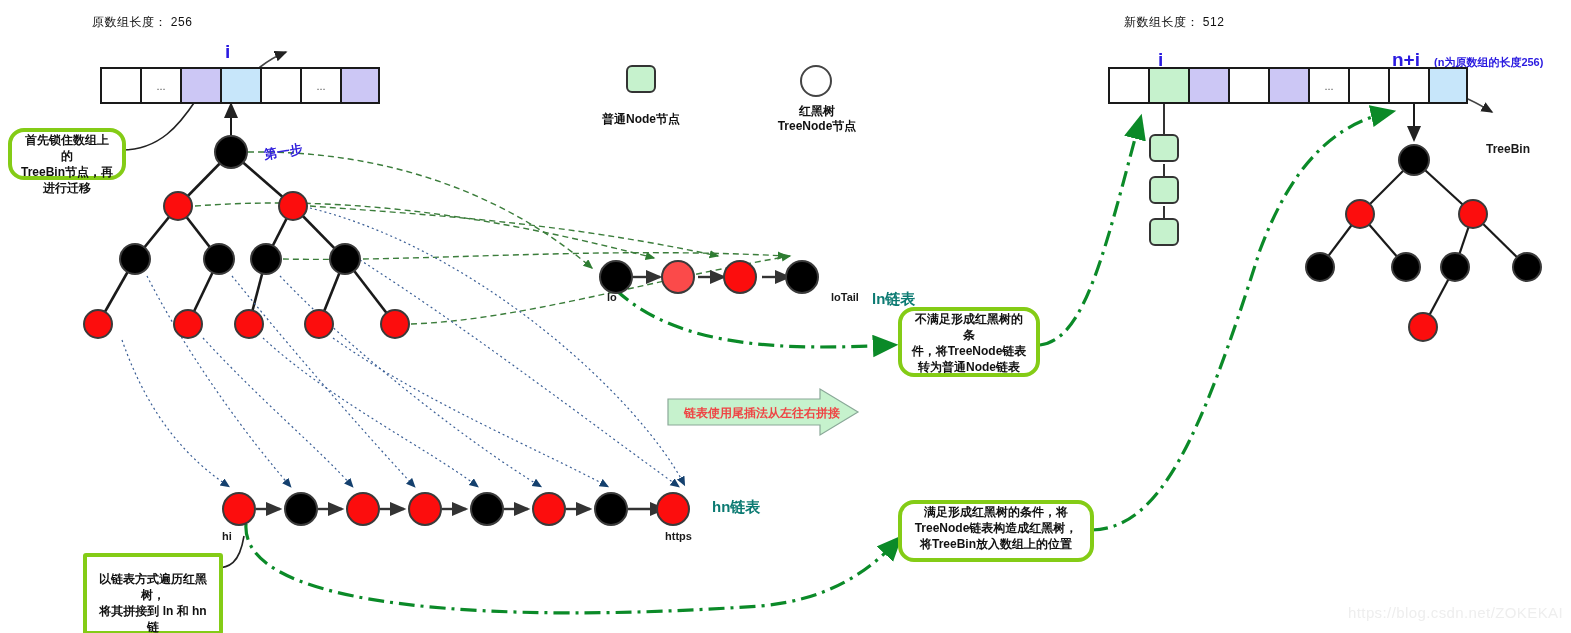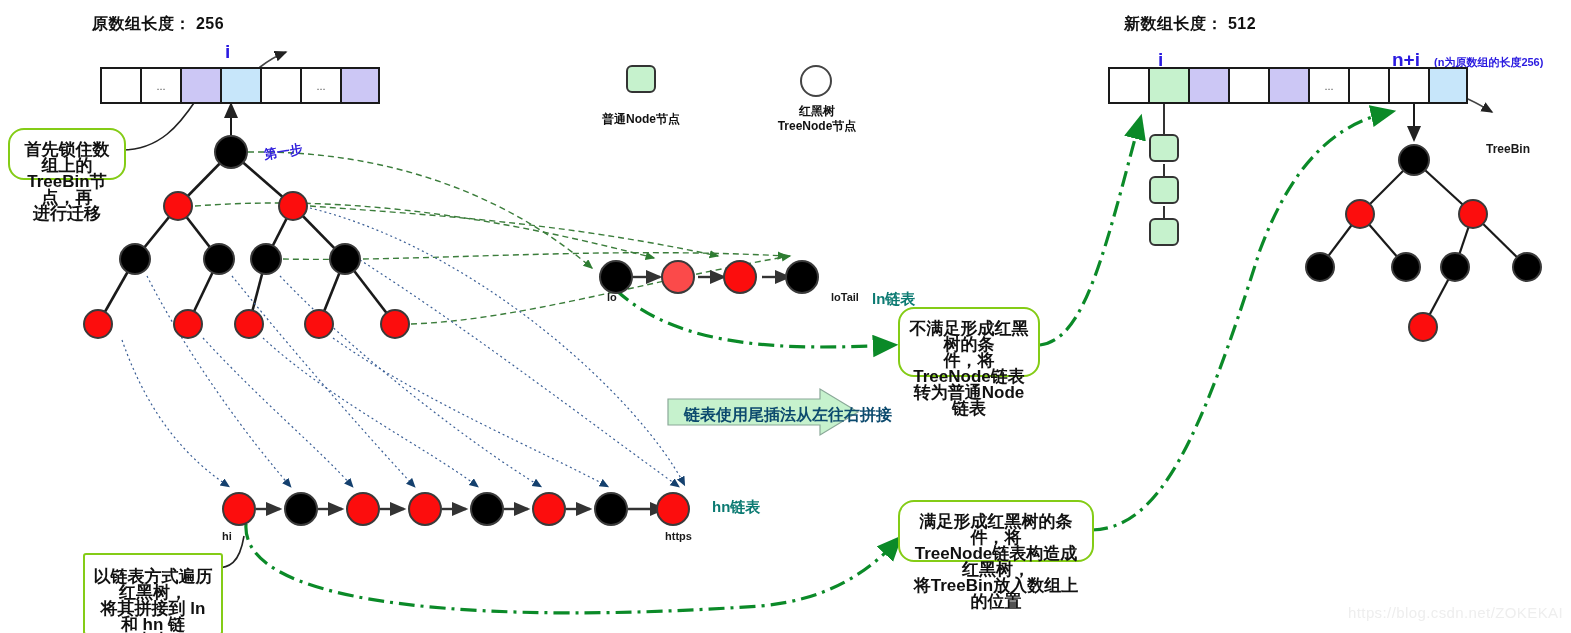--- a/index.html
+++ b/index.html
@@ -1,43 +1,43 @@
 <!DOCTYPE html>
 <html><head>
 <meta charset="utf-8">
 <style>
   html,body{margin:0;padding:0;background:#ffffff;}
   body{width:1571px;height:633px;position:relative;overflow:hidden;
        font-family:"Liberation Sans","DejaVu Sans",sans-serif;color:#111;}
   .stage{position:absolute;left:0;top:0;width:1571px;height:633px;}
   svg.layer{position:absolute;left:0;top:0;width:1571px;height:633px;overflow:visible;}
   .abs{position:absolute;}
-  .ttl{font-size:16px;font-weight:bold;letter-spacing:.5px;}
+  .ttl{font-size:12px;font-weight:normal;letter-spacing:.5px;}
   .idx{font-size:19px;font-weight:bold;color:#2a1ae0;font-family:"Liberation Sans",sans-serif;}
   .idxsub{font-size:11px;font-weight:bold;color:#2a1ae0;}
   .lbl{font-size:12px;font-weight:bold;color:#1a1a1a;margin-top:36px;}
   .lblsm{font-size:11px;font-weight:bold;color:#1a1a1a;}
   .teal{font-size:15px;font-weight:bold;color:#0b7a72;}
   .step{font-size:13px;font-weight:bold;color:#3322dd;transform:rotate(-9deg);transform-origin:left center;}
   .legend-cap{font-size:12px;font-weight:bold;text-align:center;line-height:15px;}
   .wm{font-size:15px;color:#eeeeee;letter-spacing:.4px;}
   .cellrow{display:flex;}
   .cell{width:40px;height:37px;border:2px solid #1a1a1a;border-right-width:0;
         box-sizing:border-box;display:flex;align-items:center;justify-content:center;
         font-size:11px;color:#555;background:#fff;}
   .cell:last-child{border-right-width:2px;}
   .c-purple{background:#ccc7f5;}
   .c-blue{background:#c7e6fa;}
   .c-green{background:#c6f2cd;}
   .gsq{width:30px;height:28px;background:#c6f2cd;border:2px solid #333;border-radius:6px;box-sizing:border-box;}
-  .callout{position:absolute;border:2px solid #84cc16;border-radius:16px;background:#fff;
-           font-size:17px;font-weight:bold;line-height:16px;text-align:center;
-           padding:12px 8px;box-sizing:border-box;color:#111;}
+  .callout{position:absolute;border:4px solid #84cc16;border-radius:16px;background:#fff;
+           font-size:12px;font-weight:bold;line-height:16px;text-align:center;
+           padding:0 8px;box-sizing:border-box;color:#111;}
   .callout-sq{border-radius:3px;}
-  .banner{position:absolute;font-size:16px;font-weight:bold;color:#0c4a6e;font-family:Liberation Mono, monospace;}
+  .banner{position:absolute;font-size:12px;font-weight:bold;color:#ef4444;font-family:Liberation Mono, monospace;}
   .nodecircle{position:absolute;border-radius:50%;border:2px solid #3a3a3a;box-sizing:border-box;}
 </style>
 </head>
 <body>
 
 <div class="stage">
 
   <svg class="layer">
     <defs>
       <marker id="ar-black" markerWidth="8" markerHeight="8" refX="6" refY="3" orient="auto">

